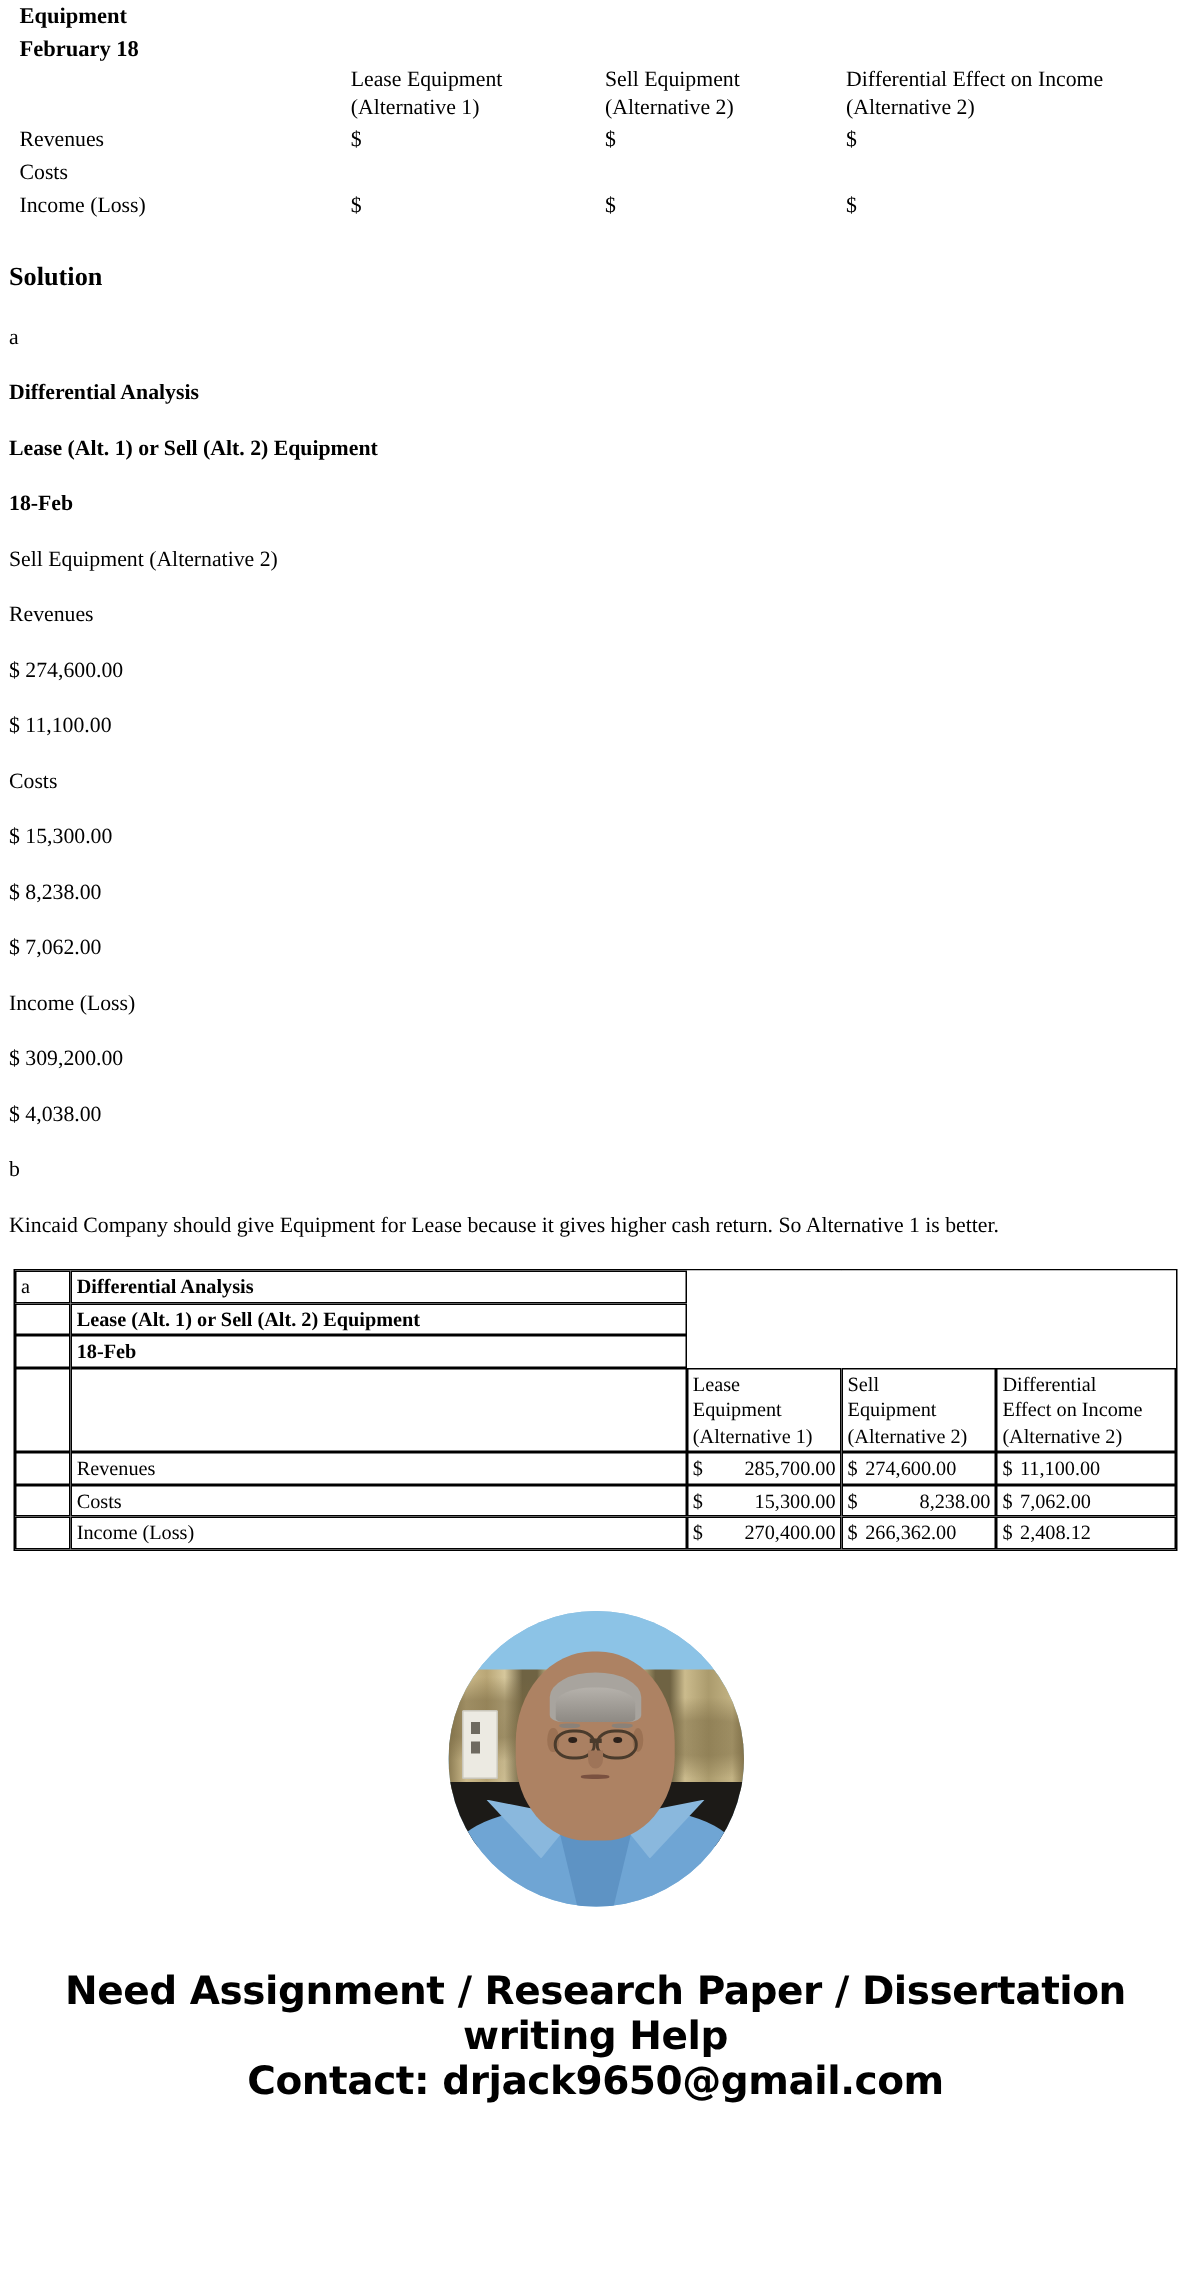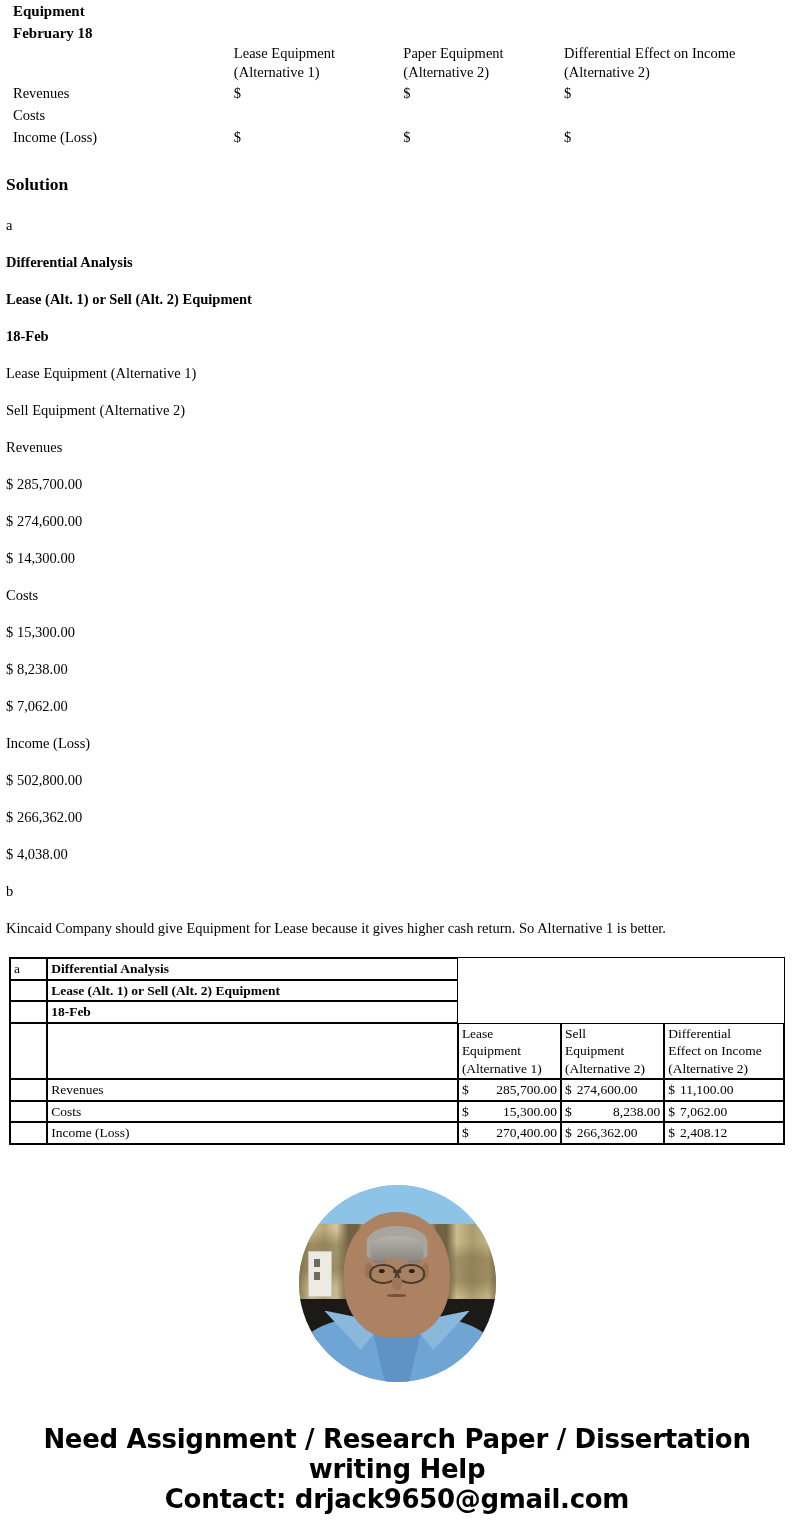--- a/index.html
+++ b/index.html
@@ -262,21 +262,21 @@
 
   <table class="top-grid">
     <tbody>
         <tr class="tg-head">
       <td class="tg-label"></td>
       <td class="tg-c1">
         <div>Lease Equipment</div>
         <div>(Alternative 1)</div>
       </td>
       <td class="tg-c2">
-        <div>Paper Equipment</div>
+        <div>Sell Equipment</div>
         <div>(Alternative 2)</div>
       </td>
       <td class="tg-c3">
         <div>Differential Effect on Income</div>
         <div>(Alternative 2)</div>
       </td>
     </tr>
     <tr class="tg-row">
       <td class="tg-label">Revenues</td>
       <td class="tg-c1">$</td>
@@ -299,33 +299,30 @@
     </table>
 </div>
 
 <div>
   <div class="solution-h">Solution</div>
 
   <div class="p-line first">a</div>
   <div class="p-line bold">Differential Analysis</div>
   <div class="p-line bold">Lease (Alt. 1) or Sell (Alt. 2) Equipment</div>
   <div class="p-line bold">18-Feb</div>
-  <div class="p-line">Lease Equipment (Alternative 1)</div>
   <div class="p-line">Sell Equipment (Alternative 2)</div>
   <div class="p-line">Revenues</div>
-  <div class="p-line">$    285,700.00</div>
   <div class="p-line">$ 274,600.00</div>
-  <div class="p-line">$ 14,300.00</div>
+  <div class="p-line">$ 11,100.00</div>
   <div class="p-line">Costs</div>
   <div class="p-line">$      15,300.00</div>
   <div class="p-line">$    8,238.00</div>
   <div class="p-line">$ 7,062.00</div>
   <div class="p-line">Income (Loss)</div>
-  <div class="p-line">$    502,800.00</div>
-  <div class="p-line">$ 266,362.00</div>
+  <div class="p-line">$    309,200.00</div>
   <div class="p-line">$ 4,038.00</div>
 
   <div class="p-line">b</div>
   <div class="p-line">Kincaid Company should give Equipment for Lease because it gives higher cash return. So Alternative 1 is better.</div>
 </div>
 
 <div class="df-table-wrap">
   <table class="df">
     <tbody>
         <tr>

